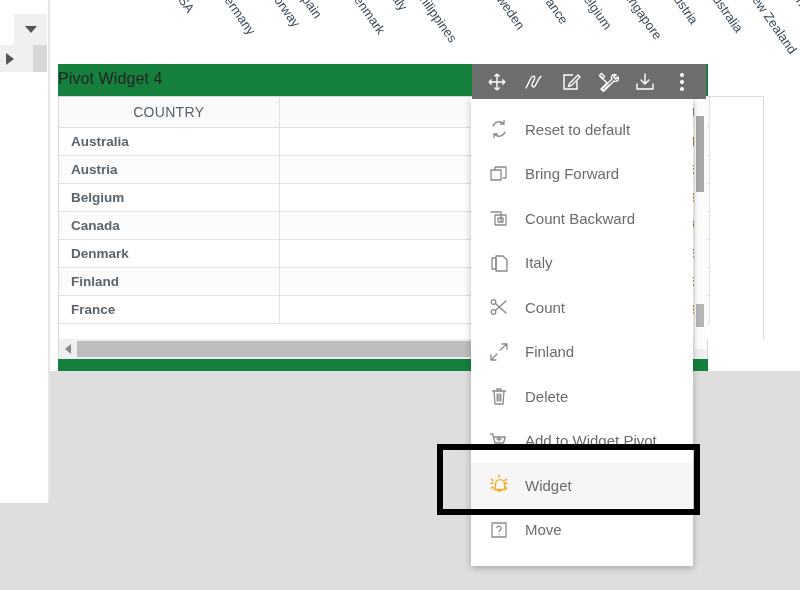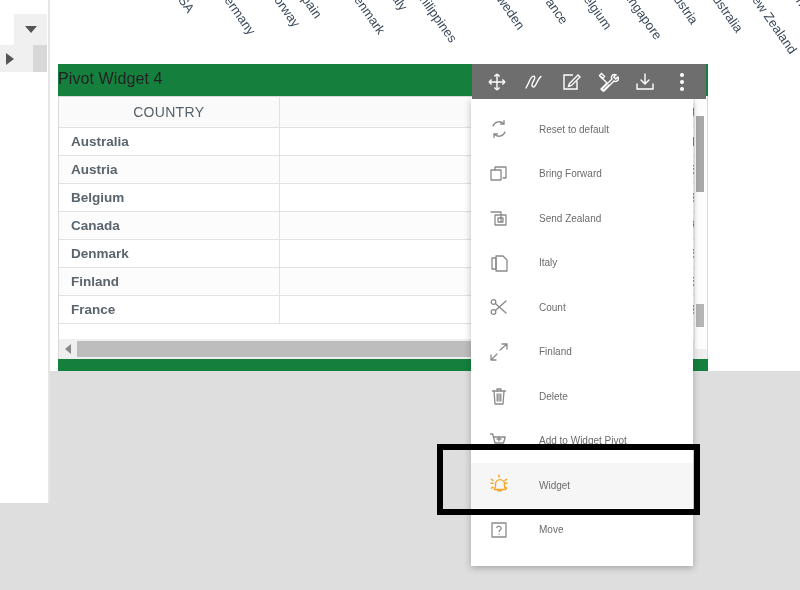--- a/index.html
+++ b/index.html
@@ -95,21 +95,21 @@
     position: absolute;
     left: 0; top: 6px;
     font-size: 16px;
     color: #222;
     letter-spacing: .1px;
   }
 
   .table-wrap {
     position: absolute;
     left: 0; top: 32px;
-    width: 650px; height: 243px;
+    width: 706px; height: 243px;
     border: 1px solid #d9d9d9;
     border-bottom: none;
     box-sizing: border-box;
     overflow: hidden;
     background: #fff;
   }
   table.pivot {
     border-collapse: collapse;
     width: 650px;
     table-layout: fixed;
@@ -239,23 +239,23 @@
     padding-left: 18px;
     box-sizing: border-box;
     cursor: pointer;
   }
   .menu-item .mi-ico {
     width: 30px; height: 26px;
     flex: 0 0 30px;
     display: flex; align-items: center; justify-content: flex-start;
   }
   .menu-item .mi-label {
-    font-size: 10px;
+    font-size: 15px;
     color: #6b6b6b;
-    margin-left: 20px;
+    margin-left: 6px;
     white-space: nowrap;
   }
   .menu-item.highlight { background: #f6f6f6; }
 
   
   .annot-box {
     position: absolute;
     left: 437px; top: 444px;
     width: 263px; height: 71px;
     border: 6px solid #000;
@@ -422,21 +422,21 @@
       <span class="mi-label">Bring Forward</span>
     </div>
     <div class="menu-item">
       <span class="mi-ico">
         <svg width="20" height="20" viewBox="0 0 20 20" fill="none" stroke="#8a8a8a" stroke-width="1.3" stroke-linecap="round" stroke-linejoin="round">
           <path d="M2 4h10v10"></path>
           <rect x="6" y="7" width="11" height="10"></rect>
           <rect x="9" y="10" width="5" height="4"></rect>
         </svg>
       </span>
-      <span class="mi-label">Send Zealand</span>
+      <span class="mi-label">Count Backward</span>
     </div>
     <div class="menu-item">
       <span class="mi-ico">
         <svg width="20" height="20" viewBox="0 0 20 20" fill="none" stroke="#8a8a8a" stroke-width="1.3" stroke-linecap="round" stroke-linejoin="round">
           <path d="M3 5h4v11H3z"></path>
           <path d="M7 3h7l4 4v11H7z"></path>
         </svg>
       </span>
       <span class="mi-label">Italy</span>
     </div>

